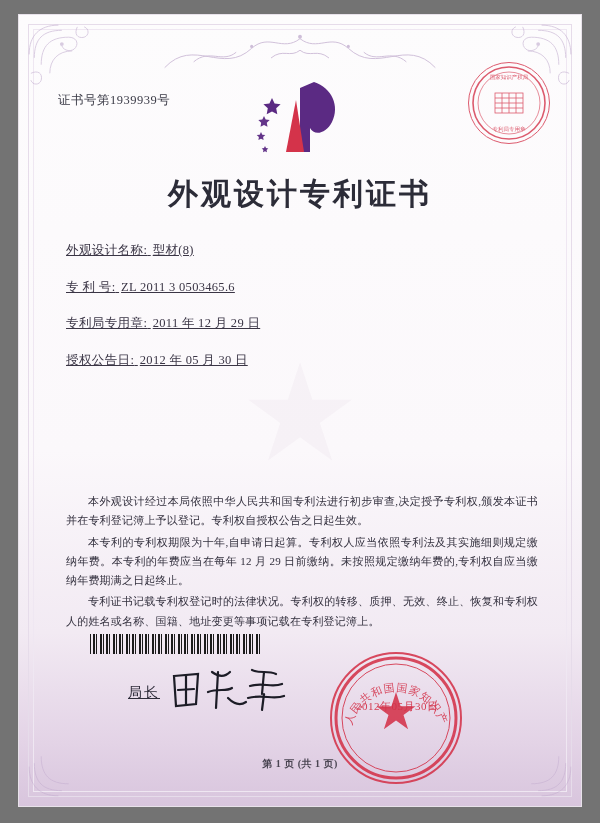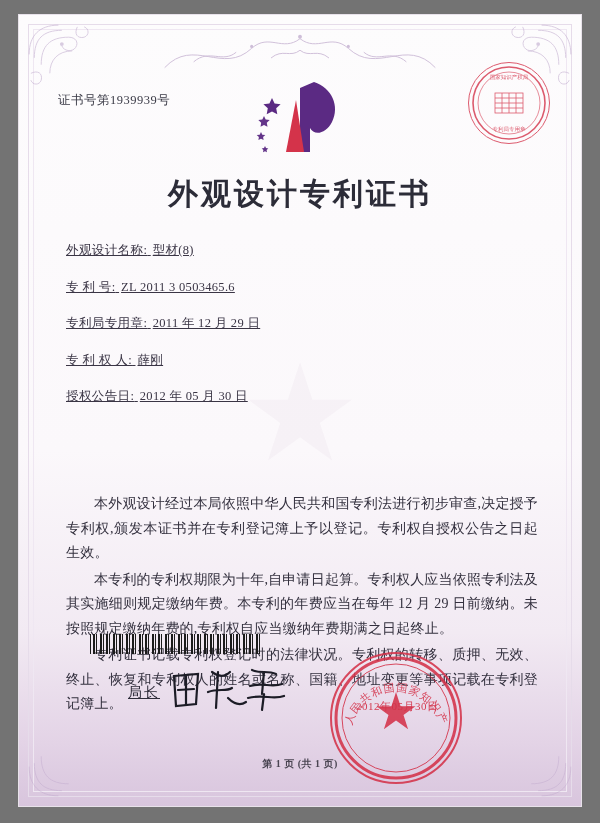--- a/index.html
+++ b/index.html
@@ -124,21 +124,21 @@
   }
   .field .lbl { letter-spacing: .4px; }
   .field .val { margin-left: 2px; }
 
   
   .body-text {
     position: absolute;
     left: 48px;
     right: 44px;
     top: 478px;
-    font-size: 14px;
+    font-size: 11px;
     line-height: 1.75;
     color: #33303e;
     text-align: justify;
     letter-spacing: .2px;
   }
   .body-text p { margin: 0 0 2px 0; text-indent: 2em; }
 
   
   .barcode {
     position: absolute;
@@ -343,24 +343,20 @@
         <span class="lbl">外观设计名称:</span>
         <span class="val">型材(8)</span>
       </div>
       <div class="field">
         <span class="lbl">专  利  号:</span>
         <span class="val">ZL 2011 3 0503465.6</span>
       </div>
       <div class="field">
         <span class="lbl">专利局专用章:</span>
         <span class="val">2011 年 12 月 29 日</span>
-      </div>
-      <div class="field">
-        <span class="lbl">专 利 权 人:</span>
-        <span class="val">薛刚</span>
       </div>
       <div class="field">
         <span class="lbl">授权公告日:</span>
         <span class="val">2012 年 05 月 30 日</span>
       </div>
     </div>
 
     <div class="body-text">
       <p>本外观设计经过本局依照中华人民共和国专利法进行初步审查,决定授予专利权,颁发本证书并在专利登记簿上予以登记。专利权自授权公告之日起生效。</p>
       <p>本专利的专利权期限为十年,自申请日起算。专利权人应当依照专利法及其实施细则规定缴纳年费。本专利的年费应当在每年 12 月 29 日前缴纳。未按照规定缴纳年费的,专利权自应当缴纳年费期满之日起终止。</p>

